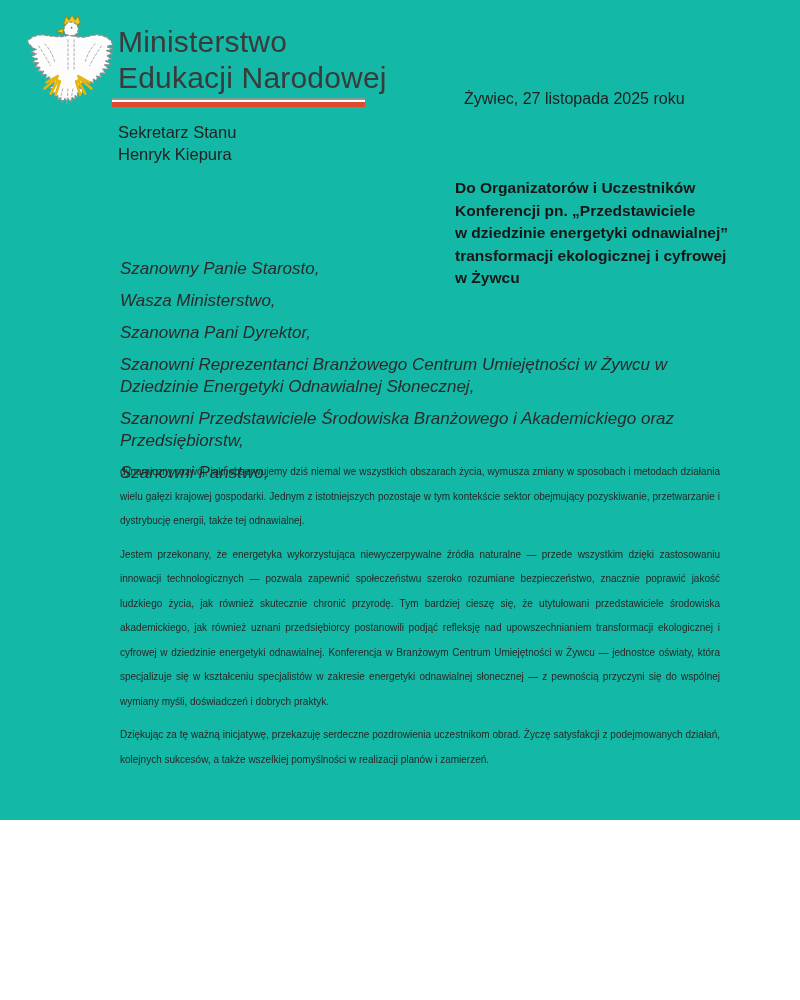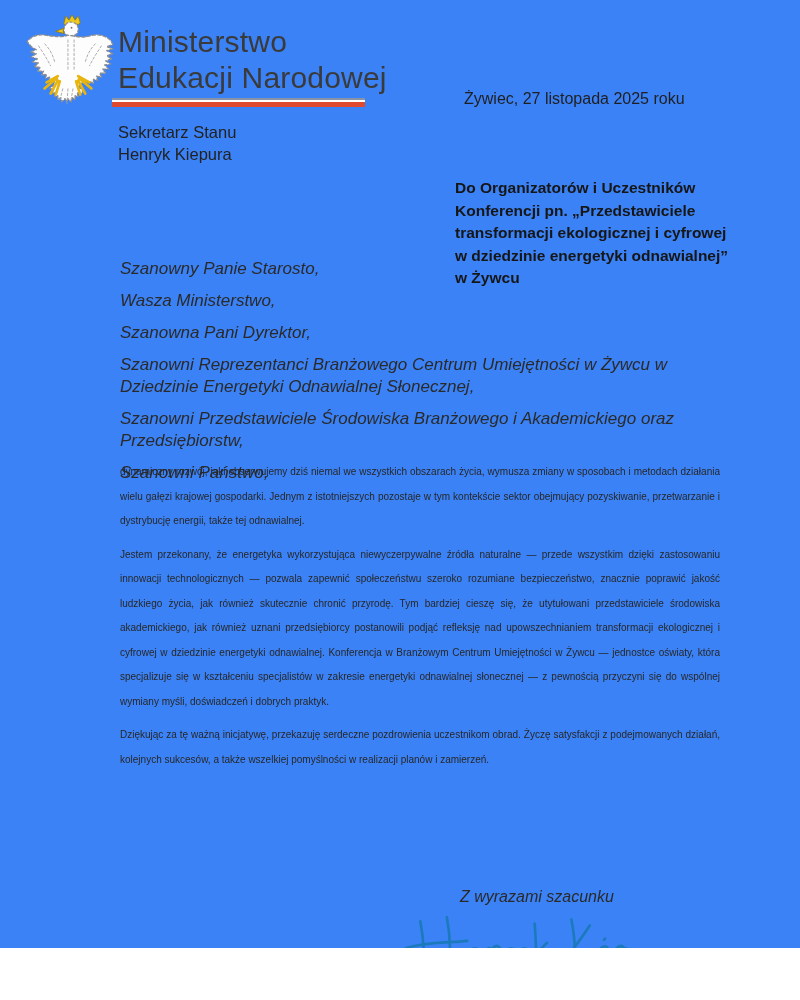--- a/index.html
+++ b/index.html
@@ -1,19 +1,19 @@
 <!DOCTYPE html>
 <html lang="pl"><head>
 <meta charset="utf-8">
 <style>
   * { margin:0; padding:0; box-sizing:border-box; }
   html,body { background:#ffffff; }
   #page {
-    position:relative; width:800px; height:948px;
-    background:#3b82f6; overflow:hidden;
+    position:relative; width:800px; height:820px;
+    background:#14b8a6; overflow:hidden;
     font-family:"Liberation Sans", sans-serif;
     color:#2b2b2b;
   }
   
   #emblem { position:absolute; left:24px; top:13px; width:92px; height:102px; }
   #ministry-name {
     position:absolute; left:118px; top:24px;
     font-size:30px; line-height:36px; font-weight:400; color:#3a3a3a;
     letter-spacing:0.2px;
   }
@@ -104,22 +104,22 @@
   <div id="official">
     <div>Sekretarz Stanu</div>
     <div>Henryk Kiepura</div>
   </div>
 
   <div id="date-line">Żywiec, 27 listopada 2025 roku</div>
 
   <div id="addressee">
     <div>Do Organizatorów i Uczestników</div>
     <div>Konferencji pn. „Przedstawiciele</div>
+    <div>w dziedzinie energetyki odnawialnej”</div>
     <div>transformacji ekologicznej i cyfrowej</div>
-    <div>w dziedzinie energetyki odnawialnej”</div>
     <div>w Żywcu</div>
   </div>
 
   <div id="salutations">
     <div class="salutation">Szanowny Panie Starosto,</div>
     <div class="salutation">Wasza Ministerstwo,</div>
     <div class="salutation">Szanowna Pani Dyrektor,</div>
     <div class="salutation">Szanowni Reprezentanci Branżowego Centrum Umiejętności w Żywcu w Dziedzinie Energetyki Odnawialnej Słonecznej,</div>
     <div class="salutation">Szanowni Przedstawiciele Środowiska Branżowego i Akademickiego oraz Przedsiębiorstw,</div>
     <div class="salutation">Szanowni Państwo,</div>

